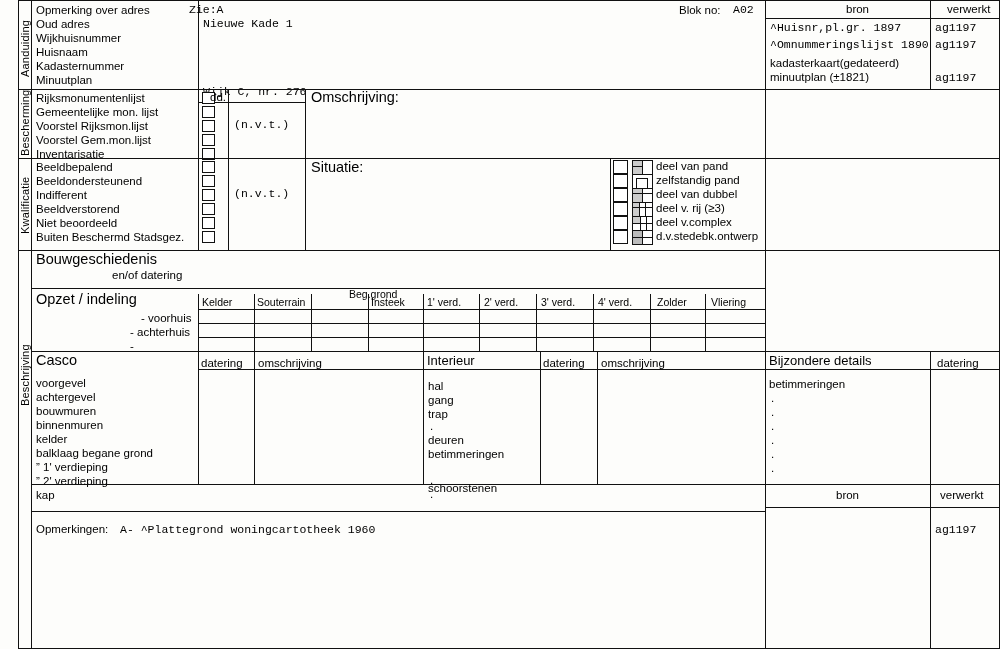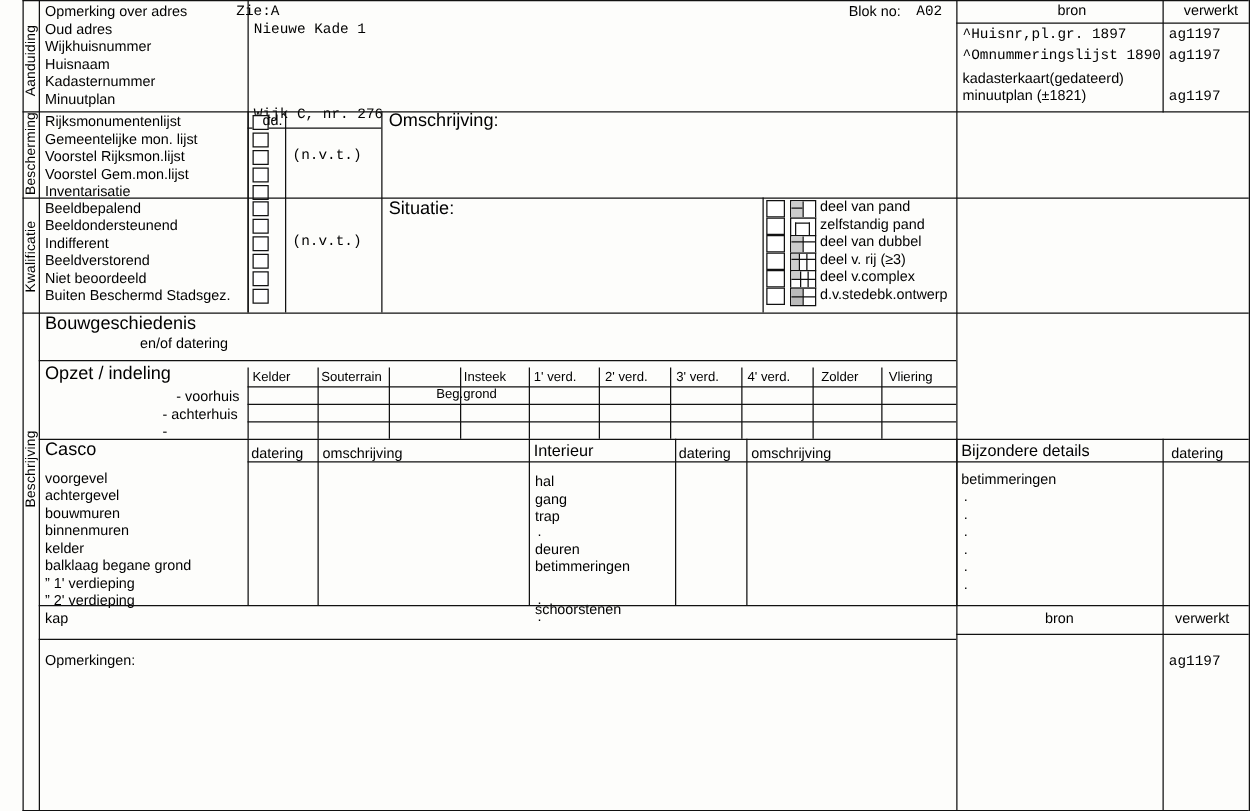--- a/index.html
+++ b/index.html
@@ -231,21 +231,21 @@
   <div class="ln vln" style="left:368px; top:294px; height:57px;"></div>
   <div class="ln vln" style="left:423px; top:294px; height:57px;"></div>
   <div class="ln vln" style="left:479px; top:294px; height:57px;"></div>
   <div class="ln vln" style="left:536px; top:294px; height:57px;"></div>
   <div class="ln vln" style="left:593px; top:294px; height:57px;"></div>
   <div class="ln vln" style="left:650px; top:294px; height:57px;"></div>
   <div class="ln vln" style="left:705px; top:294px; height:57px;"></div>
 
   <div class="lbl sm" style="left:202px; top:296px;">Kelder</div>
   <div class="lbl sm" style="left:257px; top:296px;">Souterrain</div>
-  <div class="lbl sm" style="left:314px; top:309px;padding-left:35px;">Beg.grond</div>
+  <div class="lbl sm" style="left:314px; top:288px;padding-left:35px;">Beg.grond</div>
   <div class="lbl sm" style="left:371px; top:296px;text-align:right;">Insteek</div>
   <div class="lbl sm" style="left:427px; top:296px;">1' verd.</div>
   <div class="lbl sm" style="left:484px; top:296px;">2' verd.</div>
   <div class="lbl sm" style="left:541px; top:296px;">3' verd.</div>
   <div class="lbl sm" style="left:598px; top:296px;">4' verd.</div>
   <div class="lbl sm" style="left:657px; top:296px;">Zolder</div>
   <div class="lbl sm" style="left:711px; top:296px;">Vliering</div>
 
   <div class="lbl big" style="left:36px; top:354px;">Casco</div>
   <div class="lbl mid" style="left:427px; top:354px;">Interieur</div>
@@ -295,17 +295,18 @@
   <div class="lbl" style="left:771px; top:448px;">.</div>
   <div class="lbl" style="left:771px; top:462px;">.</div>
 
   <div class="ln hln" style="left:31px; top:484px; width:968px;"></div>
 
   <div class="lbl" style="left:836px; top:489px;">bron</div>
   <div class="lbl" style="left:940px; top:489px;">verwerkt</div>
   <div class="ln hln" style="left:765px; top:507px; width:234px;"></div>
 
   <div class="lbl" style="left:36px; top:523px;">Opmerkingen:</div>
+  <div class="lbl mono" style="left:120px; top:523px;">A- ^Plattegrond woningcartotheek 1960</div>
   <div class="lbl mono" style="left:935px; top:523px;">ag1197</div>
 
   <div class="ln hln" style="left:31px; top:511px; width:734px;"></div>
 
 </div>
 
 </body></html>

